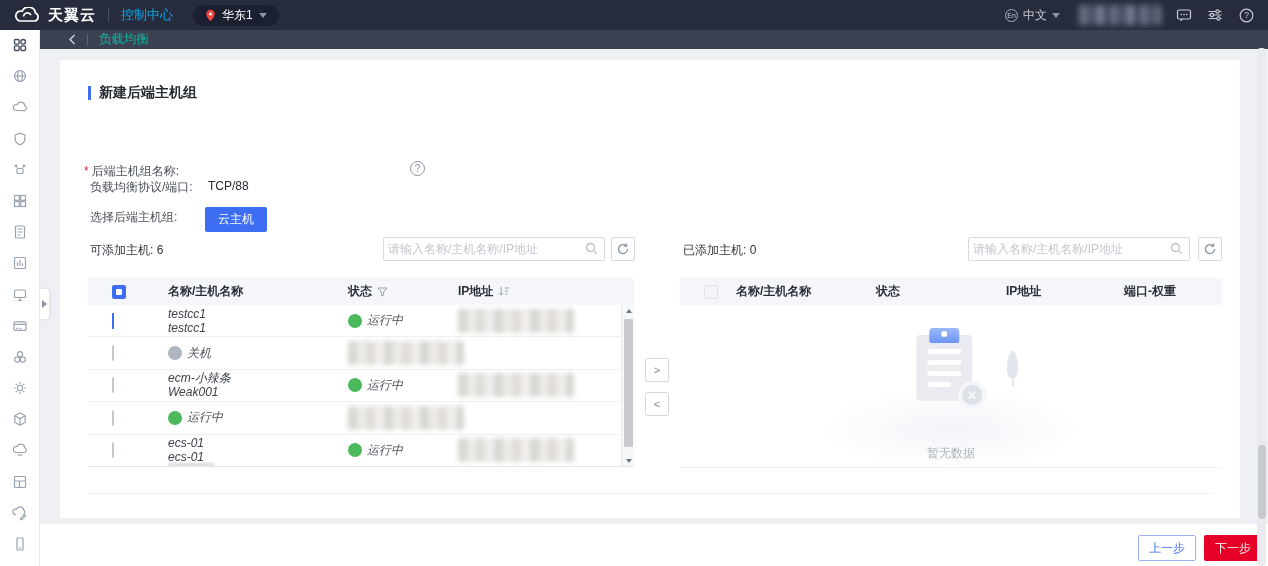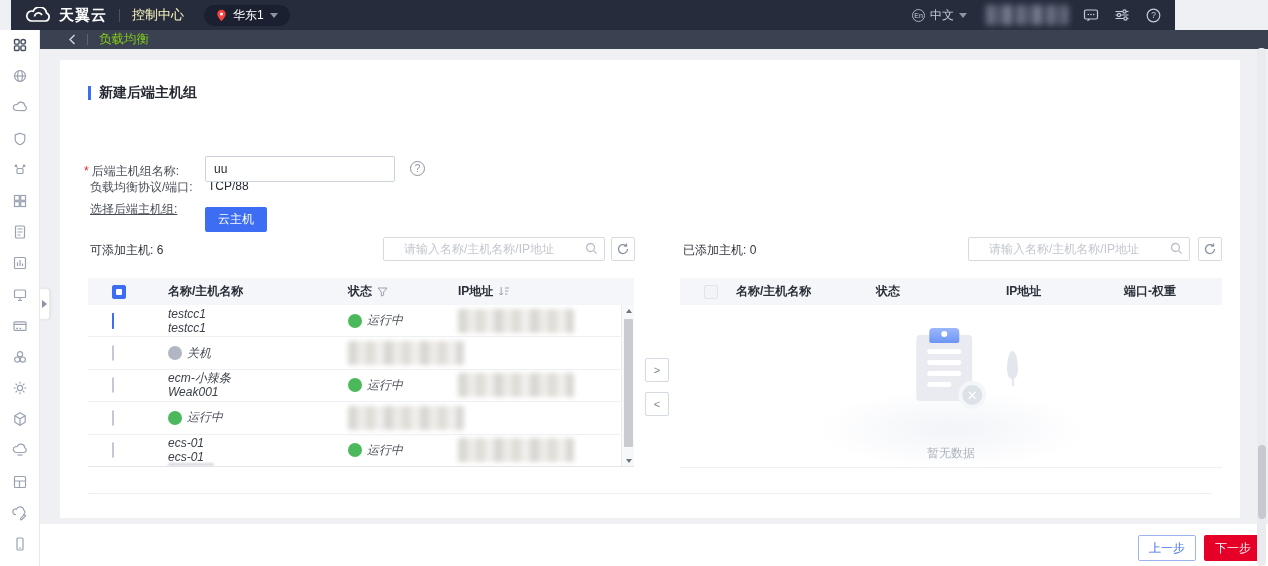--- a/index.html
+++ b/index.html
@@ -1,41 +1,41 @@
 <!DOCTYPE html>
 <html><head>
 <meta charset="utf-8">
 <style>
   * { margin:0; padding:0; box-sizing:border-box; }
   html,body { width:1268px; height:566px; overflow:hidden; }
   body { font-family:"Liberation Sans","DejaVu Sans",sans-serif; background:#eef0f4; position:relative; font-size:12px; color:#333; }
 
   
-  .topbar { position:absolute; left:0; top:0; width:1164px; height:30px; background:#262c3c; display:flex; align-items:center; z-index:30;margin-left:11px; }
+  .topbar { position:absolute; left:0; top:0; width:1268px; height:30px; background:#262c3c; display:flex; align-items:center; z-index:30; }
   .topbar-left { display:flex; align-items:center; padding-left:14px; }
   .brand { display:flex; align-items:center; gap:6px; }
   .brand-name { color:#fff; font-size:15px; font-weight:bold; letter-spacing:1px; }
   .tb-divider { width:1px; height:13px; background:#4a5164; margin:0 12px; }
-  .console-label { color:#fef9c3; font-size:13px; }
+  .console-label { color:#0ea5e9; font-size:13px; }
   .region-pill { margin-left:20px; height:21px; background:#1a2030; border-radius:11px; display:flex; align-items:center; padding:0 12px; gap:6px; cursor:pointer; }
   .region-name { color:#fff; font-size:12px; }
   .caret { width:0; height:0; border-left:4px solid transparent; border-right:4px solid transparent; border-top:5px solid #8c93a6; }
   .topbar-right { position:absolute; right:14px; top:0; height:30px; display:flex; align-items:center; gap:15px; }
   .lang-group { display:flex; align-items:center; gap:5px; color:#c6cbd6; cursor:pointer; }
   .lang-circle { width:13px; height:13px; border:1px solid #a9b0bf; border-radius:50%; color:#c6cbd6; font-size:7px; display:flex; align-items:center; justify-content:center; }
   .avatar-blur { width:86px; height:20px; border-radius:3px;
      background:repeating-linear-gradient(90deg,#59607200 0 4px,#6b7285 4px 12px,#4d5365 12px 22px,#7a8194 22px 30px);
      filter:blur(3px); }
   .tb-icon { width:16px; height:16px; display:flex; align-items:center; justify-content:center; cursor:pointer; }
 
   
   .crumbbar { position:absolute; left:40px; top:30px; width:1228px; height:19px; background:#3a4151; display:flex; align-items:center; padding-left:28px; z-index:25; }
   .crumb-back { display:flex; align-items:center; cursor:pointer; }
   .crumb-divider { width:1px; height:11px; background:#5b6273; margin:0 11px; }
-  .crumb-title { color:#84cc16; font-size:12.5px; }
+  .crumb-title { color:#14b8a6; font-size:12.5px; }
 
   
   .sidebar { position:absolute; left:0; top:30px; width:40px; height:536px; background:#fff; border-right:1px solid #e8eaee; display:flex; flex-direction:column; align-items:center; padding-top:7px; gap:15.2px; z-index:20; }
   .sb-icon { width:16px; height:16px; cursor:pointer; flex:0 0 auto; }
   .sb-icon svg { stroke:#9aa2b0; fill:none; stroke-width:1.2; }
   .sb-icon.active svg { stroke:#454d5e; stroke-width:1.4; }
   .flyout { position:absolute; left:40px; top:288px; width:10px; height:32px; background:#fff; border:1px solid #e6e8ec; border-left:none; border-radius:0 4px 4px 0; display:flex; align-items:center; justify-content:center; box-shadow:1px 0 3px rgba(0,0,0,.06); cursor:pointer; z-index:21; }
   .flyout-arrow { width:0; height:0; border-top:4px solid transparent; border-bottom:4px solid transparent; border-left:5px solid #8b93a1; }
 
   
@@ -48,21 +48,21 @@
   .form-value { position:absolute; font-size:12px; color:#262b33; }
   .req-star { color:#f5222d; margin-right:3px; }
   .name-input { position:absolute; left:145px; top:96px; width:190px; height:26px; border:1px solid #cdd2da; border-radius:2px; padding:0 8px; font-size:12px; color:#262b33; font-family:inherit; outline:none; }
   .help-circle { position:absolute; left:350px; top:101px; width:15px; height:15px; border:1px solid #8f949e; border-radius:50%; color:#8f949e; font-size:10px; display:flex; align-items:center; justify-content:center; cursor:pointer; }
   .host-type-btn { position:absolute; left:145px; top:147px; height:25px; padding:0 13px; background:#3d6df2; color:#fff; font-size:12px; border:none; border-radius:2px; cursor:pointer; font-family:inherit; }
 
   .count-text { position:absolute; font-size:12px; color:#30343c; }
   .count-text b { font-weight:normal; }
 
   .searchbox { position:absolute; width:222px; height:24px; }
-  .searchbox input { width:100%; height:100%; border:1px solid #d7dae1; border-radius:2px; padding:0 26px 0 20px; font-size:12px; color:#333; font-family:inherit; outline:none; }
+  .searchbox input { width:100%; height:100%; border:1px solid #d7dae1; border-radius:2px; padding:0 26px 0 4px; font-size:12px; color:#333; font-family:inherit; outline:none; }
   .searchbox input::placeholder { color:#c2c6ce; }
   .search-glyph { position:absolute; right:7px; top:5px; }
   .refresh-btn { position:absolute; width:24px; height:24px; background:#fff; border:1px solid #d7dae1; border-radius:2px; display:flex; align-items:center; justify-content:center; cursor:pointer; }
 
   
   .tbl { position:absolute; top:218px; }
   .tbl-left { left:28px; width:546px; }
   .tbl-right { left:620px; width:542px; }
   .tbl-head { display:grid; height:27px; background:#f4f6fa; align-items:center; font-weight:bold; color:#2a2f38; }
   .tbl-left .tbl-head { grid-template-columns:72px 180px 110px 1fr; }
@@ -274,24 +274,23 @@
 
   <div class="section-title">
     <span class="accent-bar"></span>
     <span>新建后端主机组</span>
   </div>
 
   <span class="form-label" style="left:30px; top:119px;">负载均衡协议/端口:</span>
   <span class="form-value" style="left:148px; top:119px;">TCP/88</span>
 
   <span class="form-label" style="left:24px; top:103px;"><span class="req-star">*</span><span>后端主机组名称:</span></span>
-  <input class="name-input" type="text" value="uu" style="">
   <span class="help-circle">?</span>
 
-  <span class="form-label" style="left:30px; top:141px;text-decoration:underline;">选择后端主机组:</span>
+  <span class="form-label" style="left:30px; top:149px;">选择后端主机组:</span>
   <button class="host-type-btn">云主机</button>
 
   <span class="count-text" style="left:30px; top:182px;"><span>可添加主机:</span>&nbsp;<b>6</b></span>
   <div class="searchbox" style="left:323px; top:177px;">
     <input type="text" placeholder="请输入名称/主机名称/IP地址" style="">
     <svg class="search-glyph" width="13" height="13" viewBox="0 0 13 13">
         <circle cx="5.5" cy="5.5" r="4" fill="none" stroke="#b9bec9" stroke-width="1.3"></circle>
         <path d="M8.6 8.6l3 3" stroke="#b9bec9" stroke-width="1.3"></path>
       </svg>
   </div>

